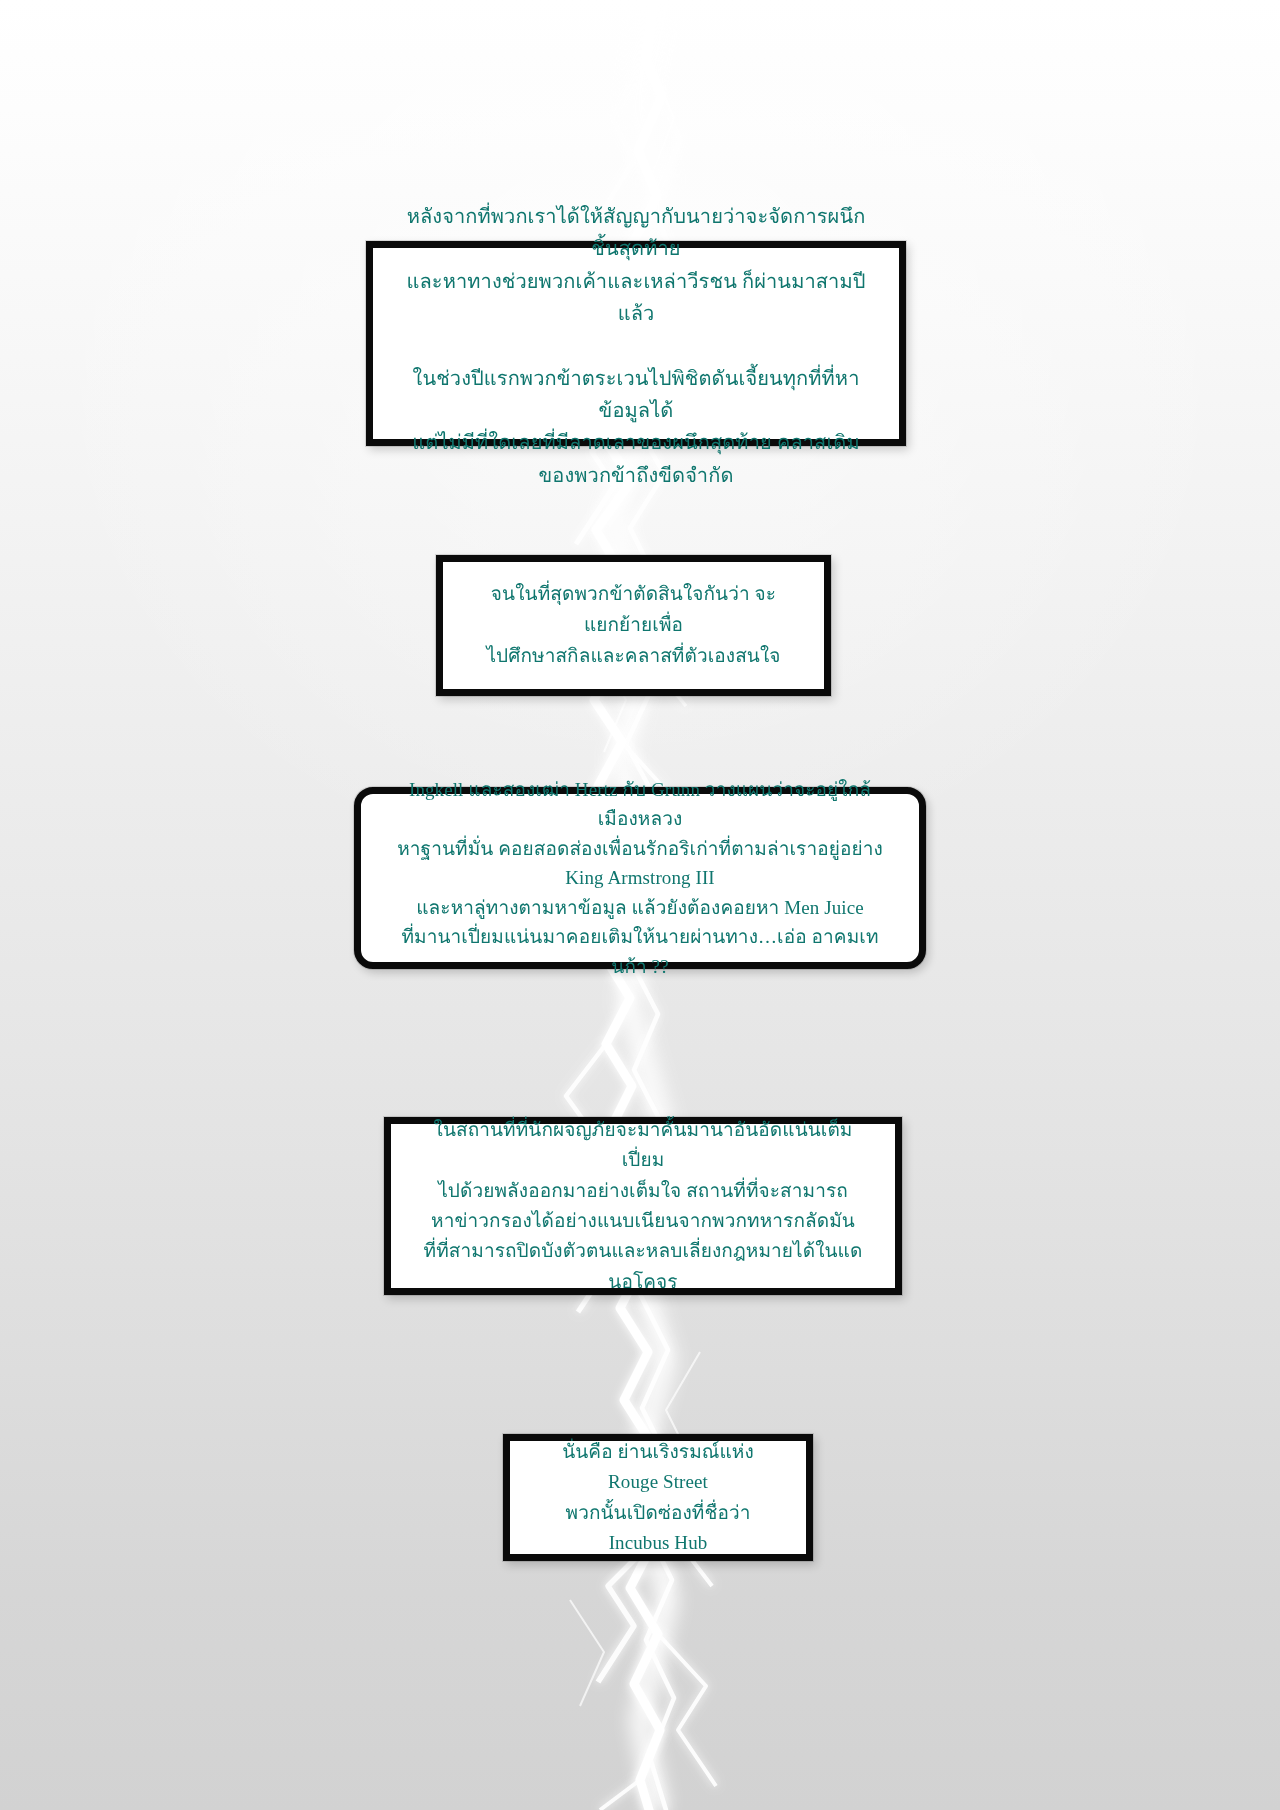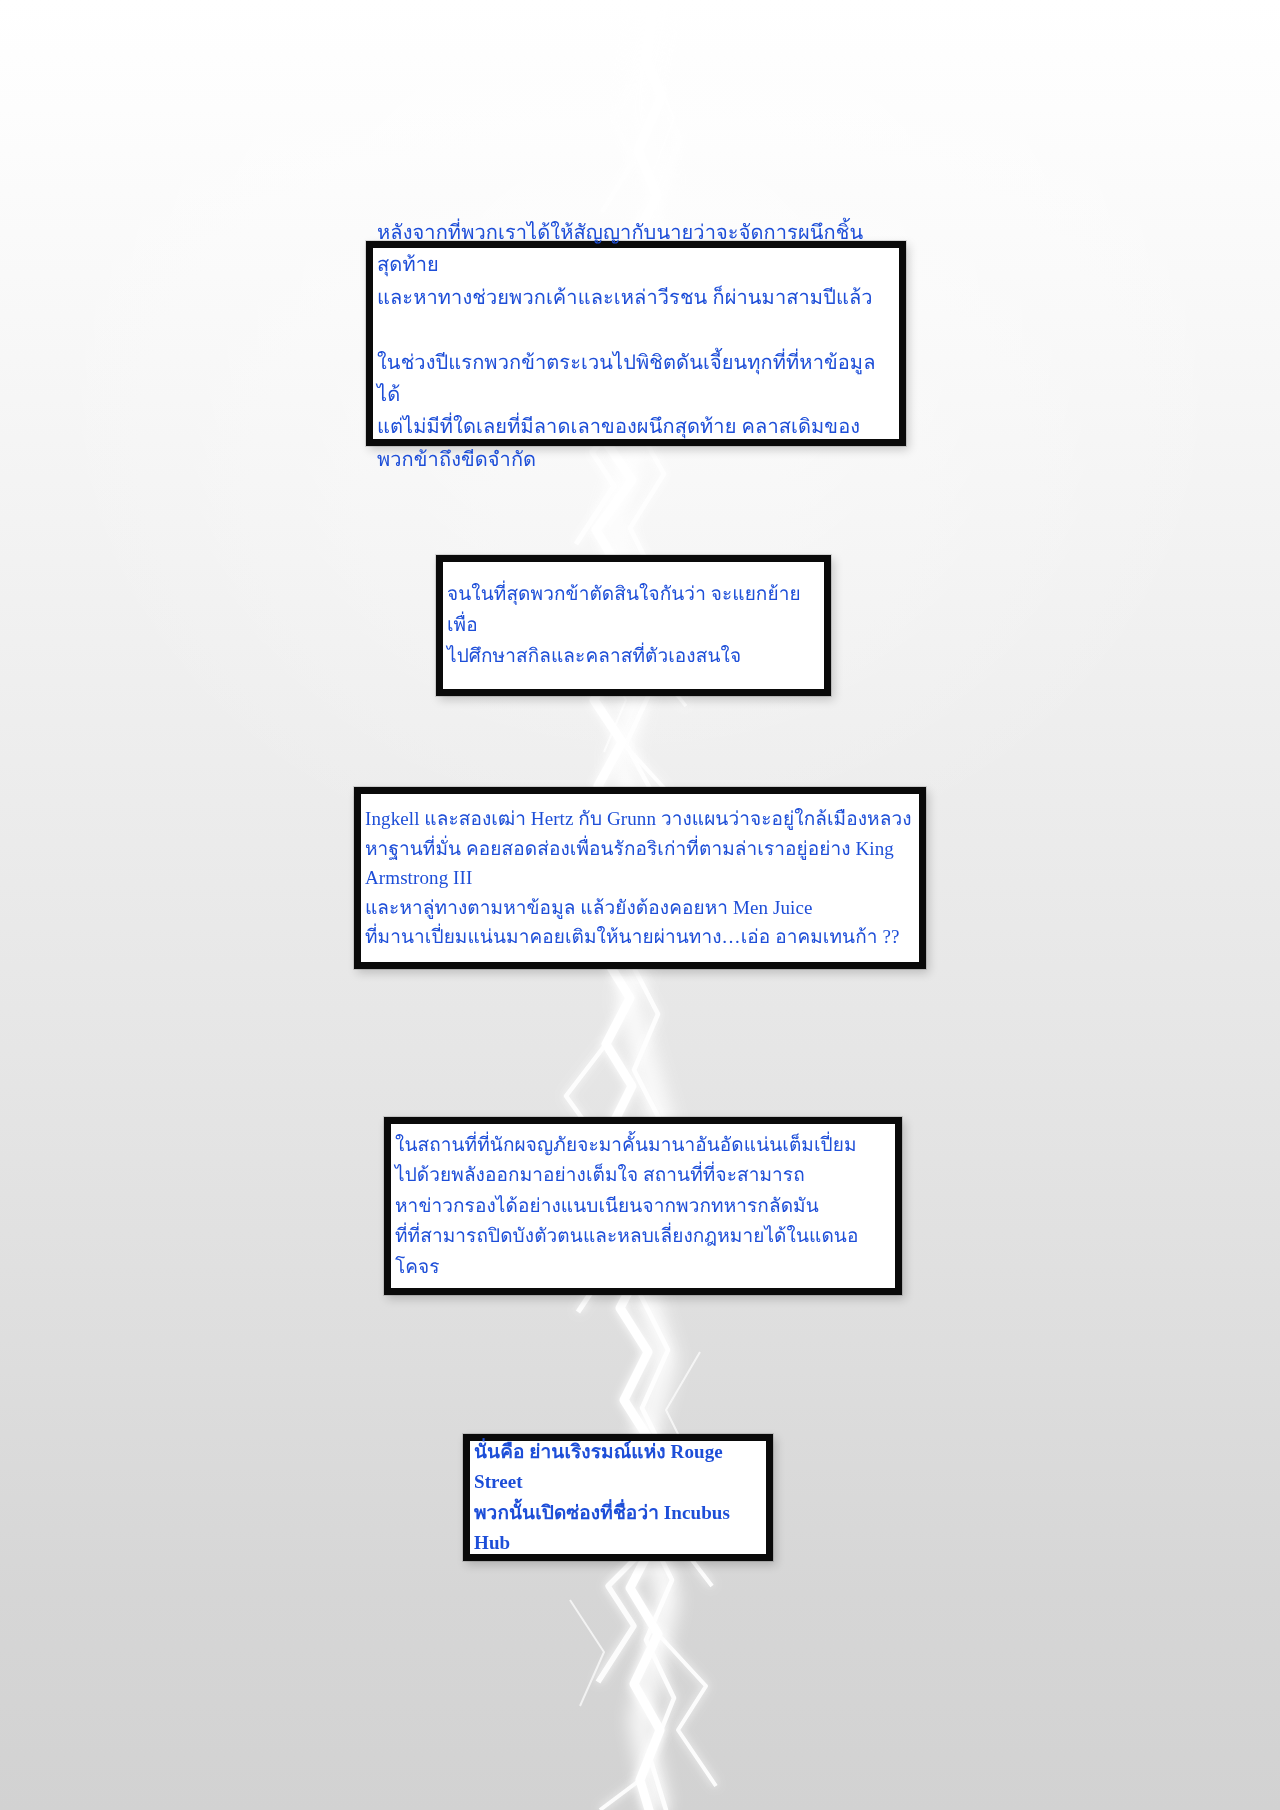--- a/index.html
+++ b/index.html
@@ -57,36 +57,36 @@
     border: 7px solid #0a0a0a;
     box-shadow: 0 0 0 1px rgba(0,0,0,0.12), 3px 4px 9px rgba(0,0,0,0.18);
     display: flex;
     align-items: center;
     justify-content: center;
     z-index: 5;
   }
 
   .panel-text {
     width: 100%;
-    text-align: left;
-    color: #1d4ed8;
+    text-align: center;
+    color: #0f766e;
     font-size: 20px;
     line-height: 1.62;
     letter-spacing: 0.1px;
     white-space: pre-line;
-    padding: 0 4px;
+    padding: 0 32px;
     box-sizing: border-box;
   }
 
   
   #panel-1 { left: 366px; top: 241px;  width: 540px; height: 205px; }
   #panel-2 { left: 436px; top: 555px;  width: 395px; height: 141px; }
-  #panel-3 { left: 354px; top: 787px;  width: 572px; height: 182px; }
+  #panel-3 { left: 354px; top: 787px;  width: 572px; height: 182px; border-radius: 19px; }
   #panel-4 { left: 384px; top: 1117px; width: 518px; height: 178px; }
-  #panel-5 { left: 463px; top: 1434px; width: 310px; height: 127px; font-weight: bold; }
+  #panel-5 { left: 503px; top: 1434px; width: 310px; height: 127px; }
 
   #panel-1 .panel-text { padding-top: 4px; }
   #panel-2 .panel-text { font-size: 19px; }
   #panel-3 .panel-text { font-size: 19px; line-height: 1.55; }
   #panel-4 .panel-text { font-size: 19px; line-height: 1.6; }
   #panel-5 .panel-text { font-size: 19px; line-height: 1.6; }
 </style>
 </head>
 <body>
 

